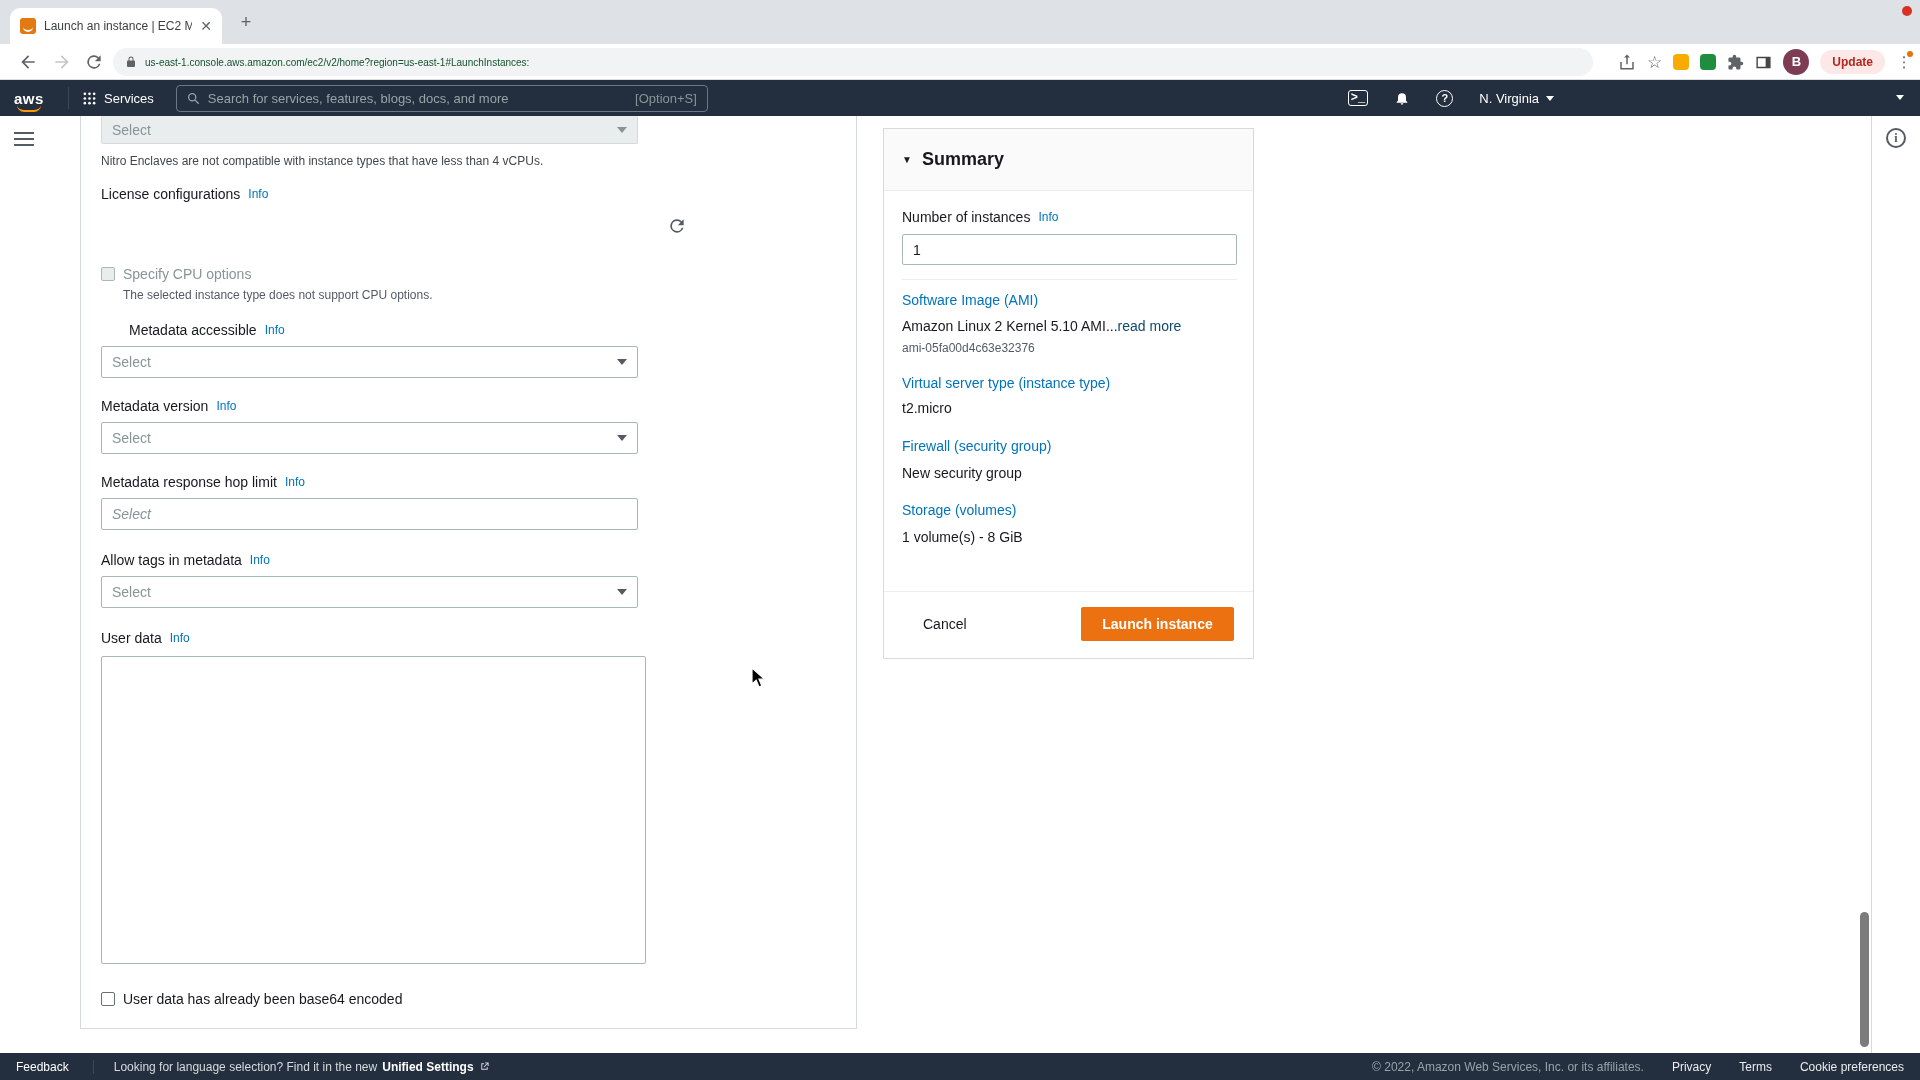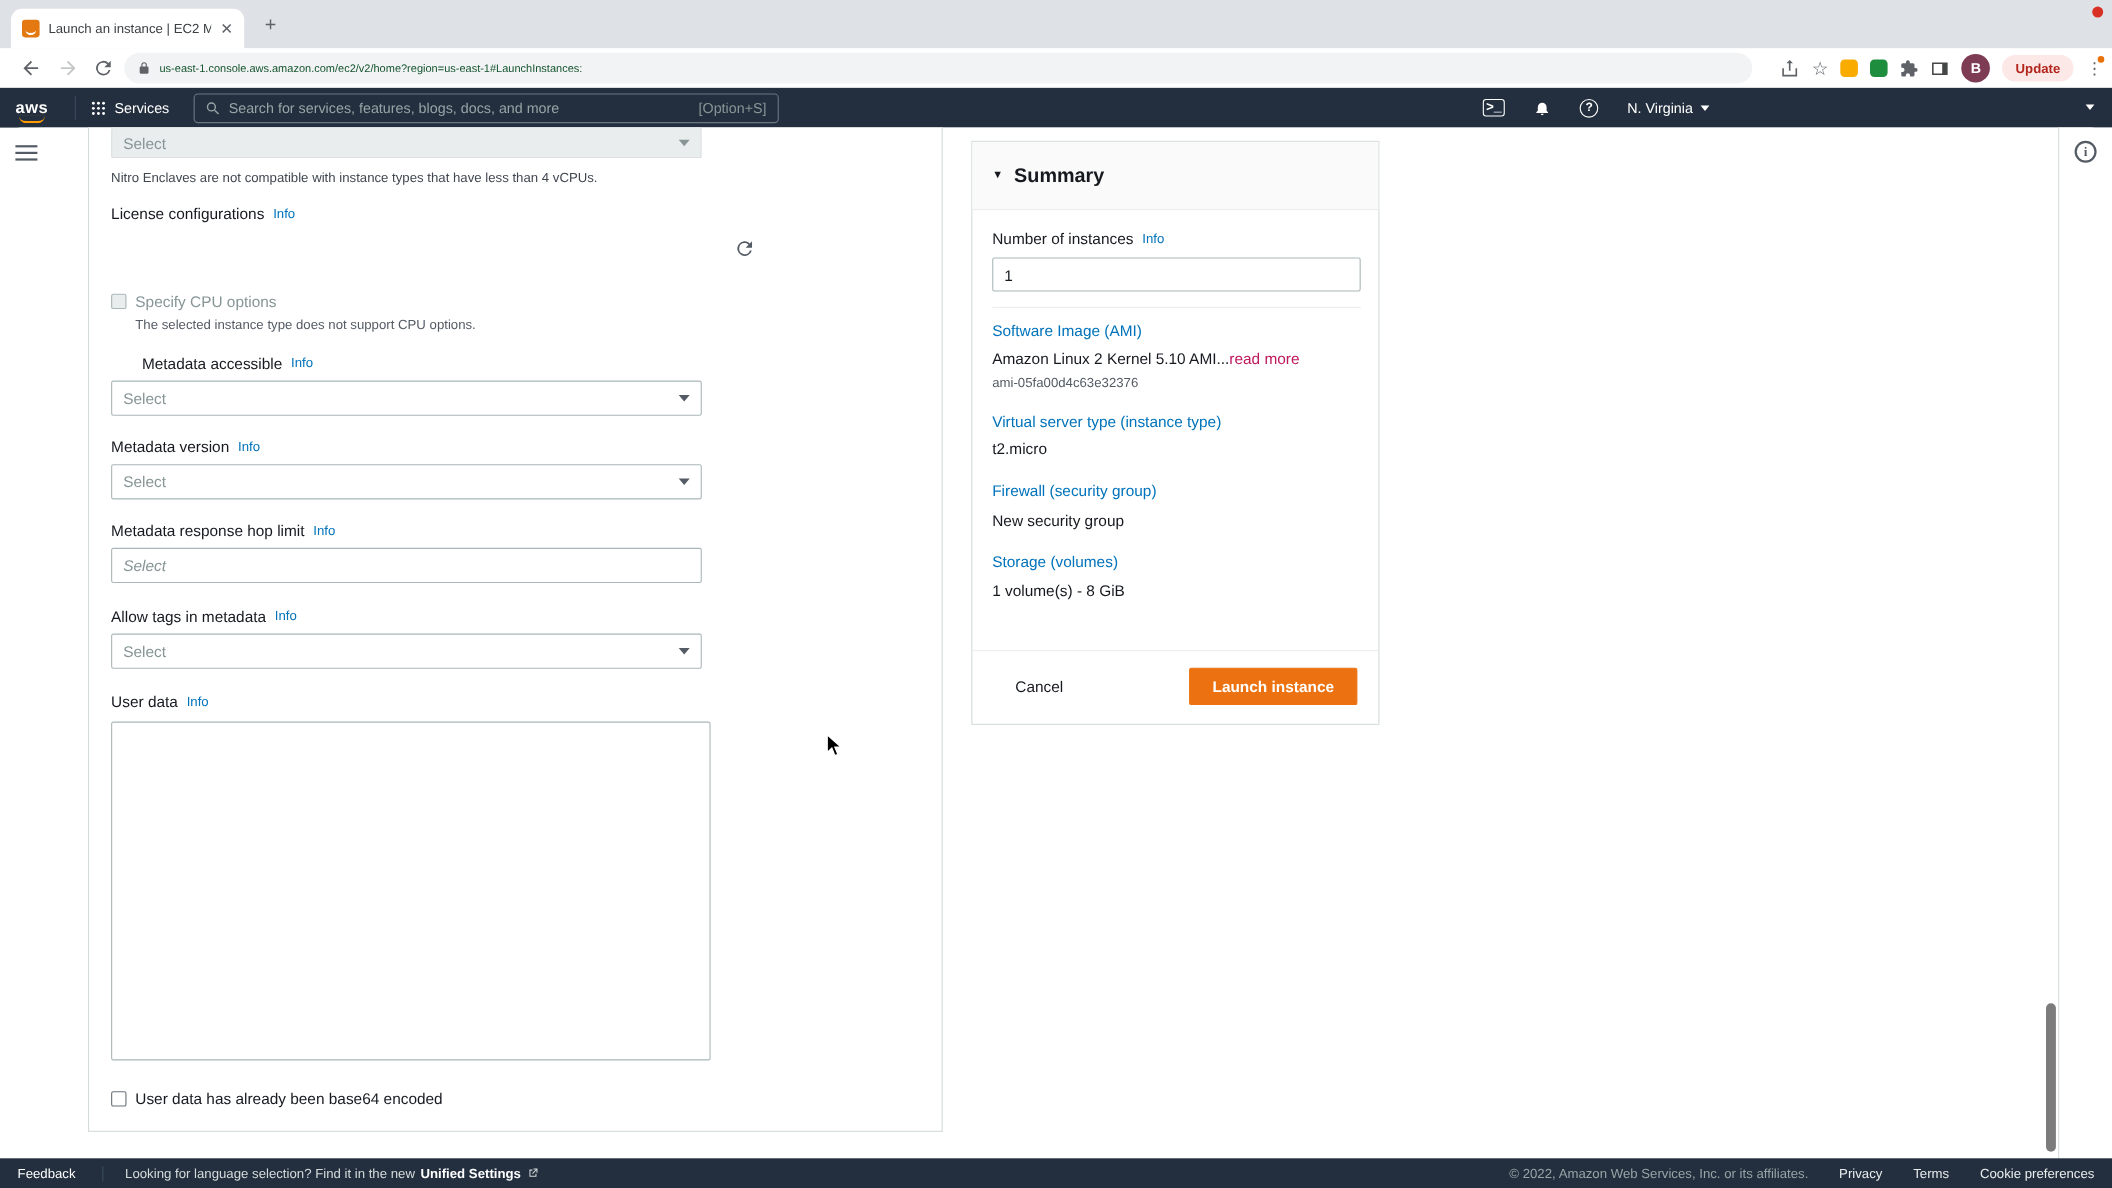--- a/index.html
+++ b/index.html
@@ -278,21 +278,21 @@
 
     <div class="fld-label-row" style="left:18px; top:80px;">
       <span class="fld-label">Number of instances</span>
       <span class="info-link">Info</span>
     </div>
     <input class="sum-input" value="1" style="">
     <div class="sum-div"></div>
 
     <span class="sum-link" style="top:163px;">Software Image (AMI)</span>
     <span class="sum-val" style="top:189px;">
-      <span>Amazon Linux 2 Kernel 5.10 AMI...</span><a style="color:#be185d; text-decoration:none;">read more</a>
+      <span>Amazon Linux 2 Kernel 5.10 AMI...</span><a style="color:#0c4a6e; text-decoration:none;">read more</a>
     </span>
     <span class="sum-sub" style="top:212px;">ami-05fa00d4c63e32376</span>
 
     <span class="sum-link" style="top:246px;">Virtual server type (instance type)</span>
     <span class="sum-val" style="top:271px;">t2.micro</span>
 
     <span class="sum-link" style="top:309px;">Firewall (security group)</span>
     <span class="sum-val" style="top:336px;">New security group</span>
 
     <span class="sum-link" style="top:373px;text-align:center;">Storage (volumes)</span>

